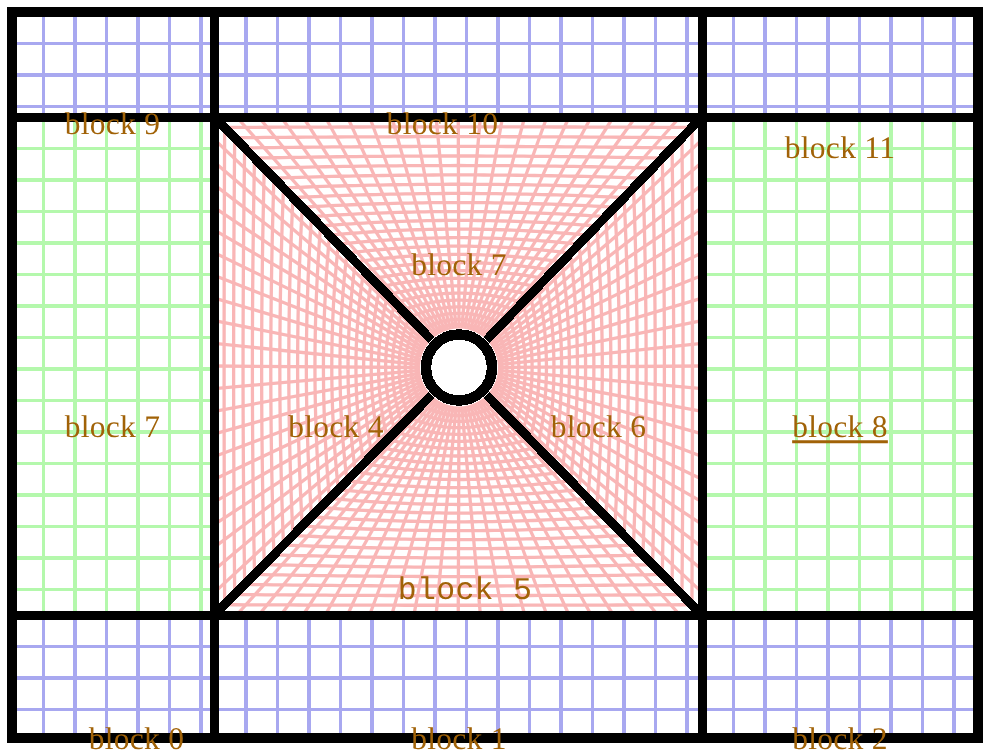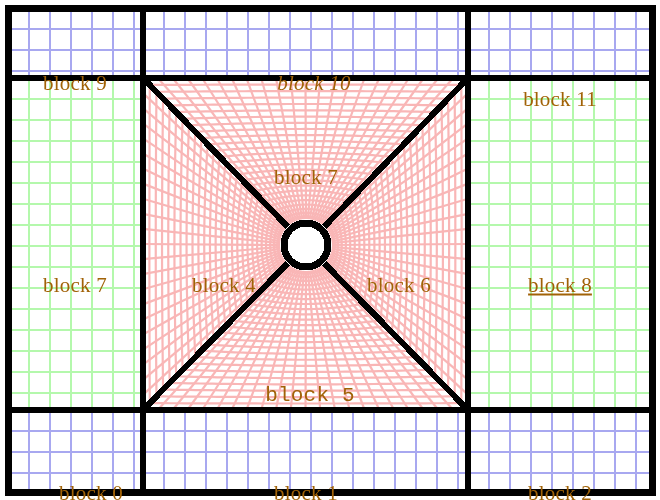--- a/index.html
+++ b/index.html
@@ -349,16 +349,16 @@
       <div class="blk-label" style="left: 91px; top: 453px;">block 0</div>
       <div class="blk-label" style="left: 306px; top: 453px;">block 1</div>
       <div class="blk-label" style="left: 560px; top: 453px;">block 2</div>
       <div class="blk-label" style="left: 75px; top: 245px;">block 7</div>
       <div class="blk-label" style="left: 224px; top: 245px;">block 4</div>
       <div class="blk-label" style="left: 310px; top: 355px; font-family: Liberation Mono, monospace;">block 5</div>
       <div class="blk-label" style="left: 399px; top: 245px;">block 6</div>
       <div class="blk-label" style="left: 306px; top: 137px;">block 7</div>
       <div class="blk-label" style="left: 560px; top: 245px; text-decoration: underline;">block 8</div>
       <div class="blk-label" style="left: 75px; top: 43px;">block 9</div>
-      <div class="blk-label" style="left: 314px; top: 43px; font-style: italic;">block 10</div>
+      <div class="blk-label" style="left: 295px; top: 43px;">block 10</div>
       <div class="blk-label" style="left: 560px; top: 59px;">block 11</div>
     </div>
 </div>
 
 </body></html>

